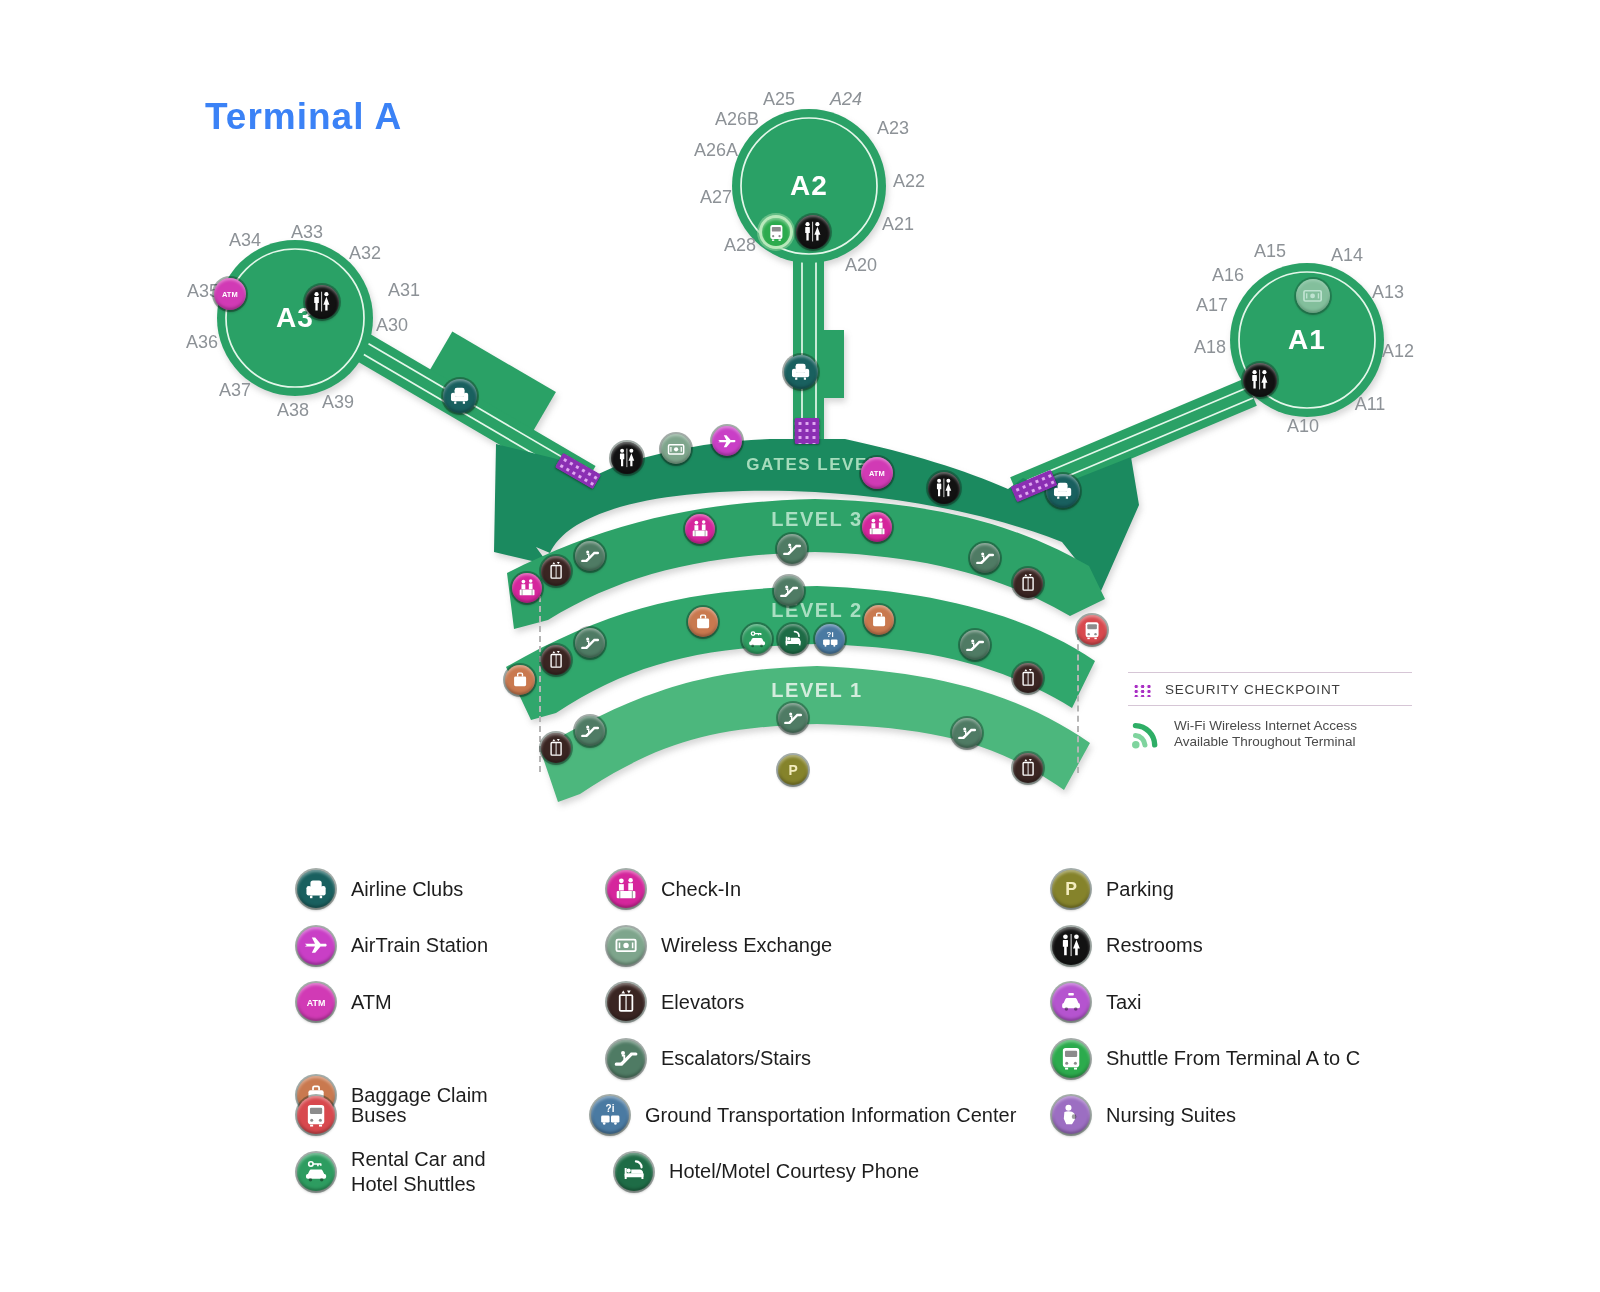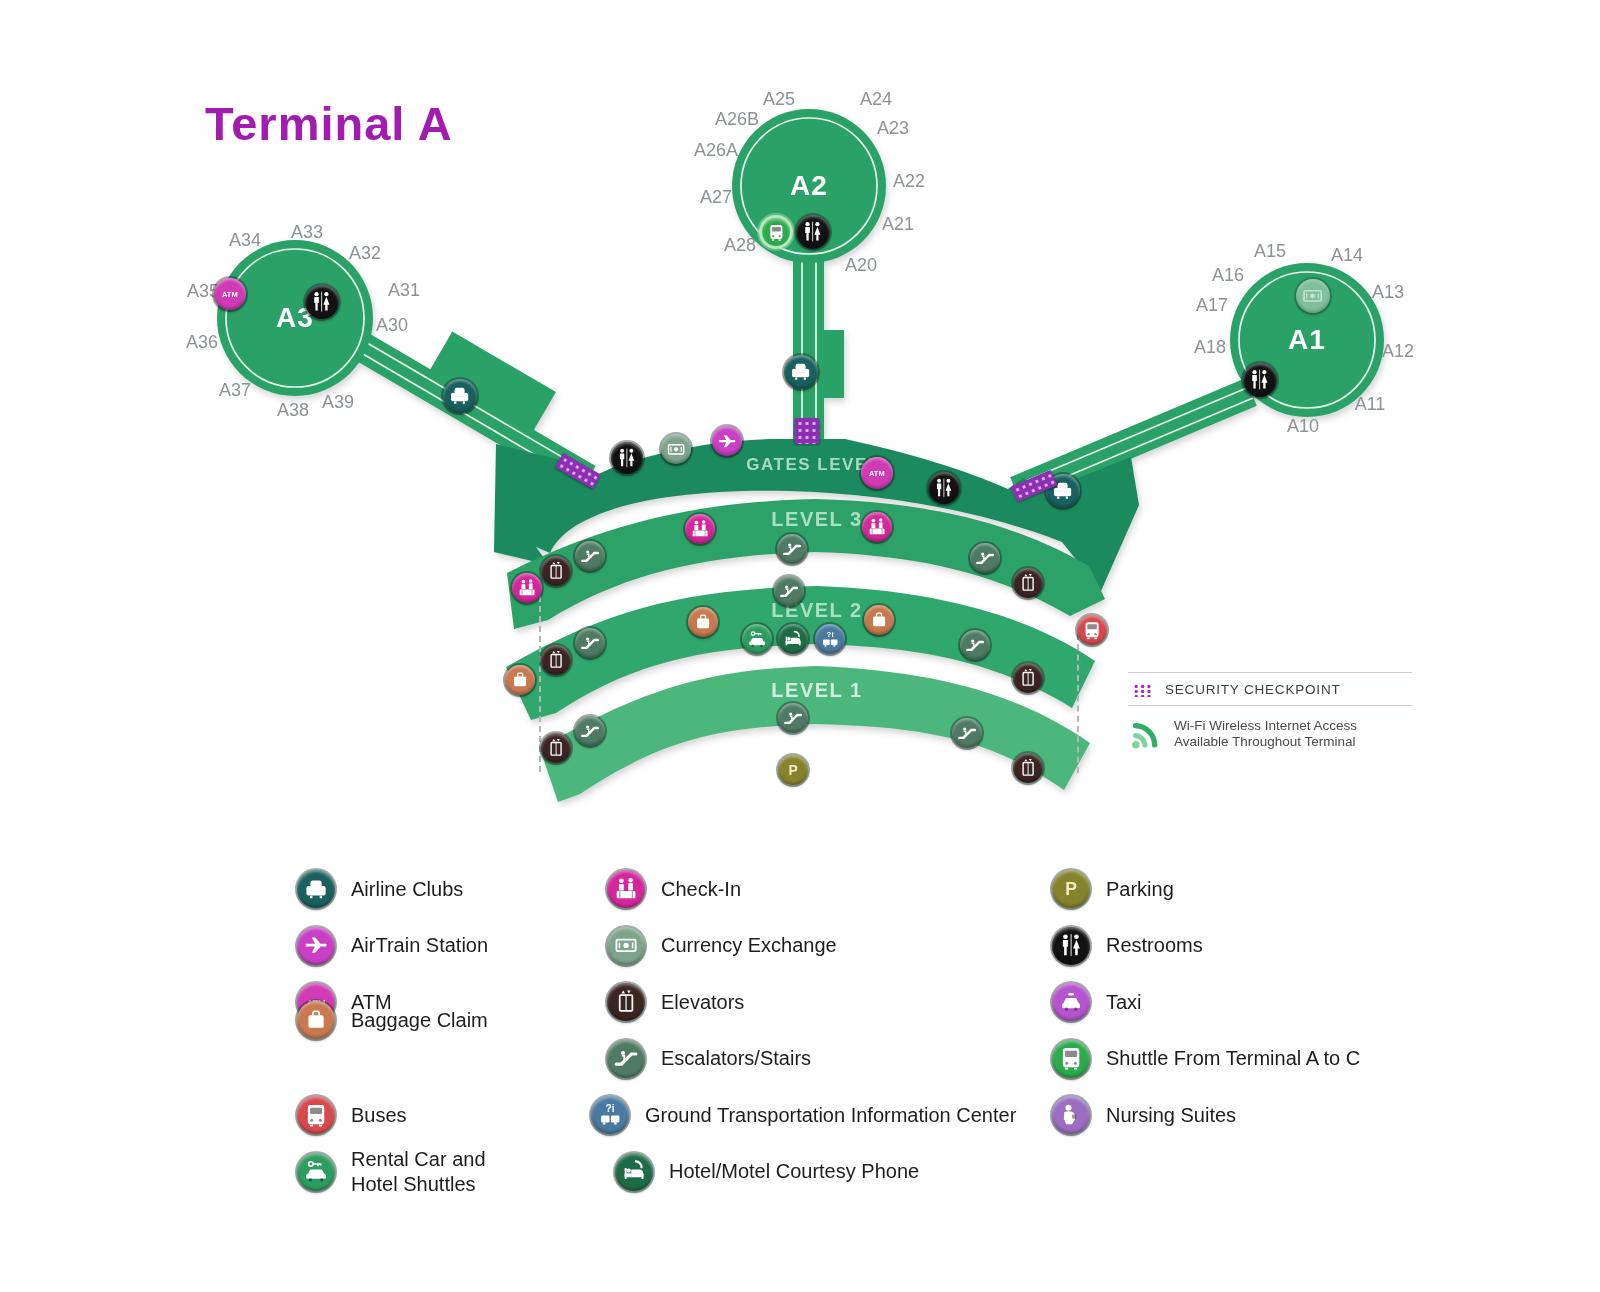--- a/index.html
+++ b/index.html
@@ -1,19 +1,19 @@
 <!DOCTYPE html>
 <html><head>
 <meta charset="utf-8">
 <style>
   html,body{margin:0;padding:0;background:#ffffff;}
   .stage{position:relative;width:1600px;height:1292px;background:#ffffff;overflow:hidden;
          font-family:"Liberation Sans", sans-serif;}
-  .page-title{position:absolute;left:205px;top:96px;margin:0;font-size:47px;font-weight:bold;
-              color:#a21caf;letter-spacing:1px;}
+  .page-title{position:absolute;left:205px;top:96px;margin:0;font-size:37px;font-weight:bold;
+              color:#3b82f6;letter-spacing:1px;}
   svg.base{position:absolute;left:0;top:0;filter:drop-shadow(2px 4px 3px rgba(70,70,70,.22));}
   .overlay{position:absolute;left:0;top:0;width:1600px;height:1292px;}
   .gate-label{position:absolute;transform:translate(-50%,-50%);font-size:18px;color:#8d9297;white-space:nowrap;text-align:right;}
   .concourse-label{position:absolute;transform:translate(-50%,-50%);font-size:28px;font-weight:bold;color:#ffffff;letter-spacing:1px;}
   .level-label{position:absolute;transform:translate(-50%,-50%);font-size:20px;font-weight:bold;
                color:#aadfc2;letter-spacing:1.5px;white-space:nowrap;}
   .level-label.gates{font-size:17px;color:#a6dcbc;}
   .level-label.l1{color:#d3ecdd;}
   .micon{position:absolute;border-radius:50%;display:flex;align-items:center;justify-content:center;
          transform:translate(-50%,-50%);
@@ -113,21 +113,21 @@
       <div class="gate-label" style="left: 365px; top: 253px;">A32</div>
       <div class="gate-label" style="left: 203px; top: 291px;">A35</div>
       <div class="gate-label" style="left: 404px; top: 290px;">A31</div>
       <div class="gate-label" style="left: 392px; top: 325px;">A30</div>
       <div class="gate-label" style="left: 202px; top: 342px;">A36</div>
       <div class="gate-label" style="left: 235px; top: 390px;">A37</div>
       <div class="gate-label" style="left: 293px; top: 410px;">A38</div>
       <div class="gate-label" style="left: 338px; top: 402px;">A39</div>
       <div class="concourse-label" style="left: 809px; top: 186px;">A2</div>
       <div class="gate-label" style="left: 779px; top: 99px;">A25</div>
-      <div class="gate-label" style="left: 876px; top: 99px;">A24</div>
+      <div class="gate-label" style="left: 846px; top: 99px; font-style: italic;">A24</div>
       <div class="gate-label" style="left: 737px; top: 119px;">A26B</div>
       <div class="gate-label" style="left: 893px; top: 128px;">A23</div>
       <div class="gate-label" style="left: 716px; top: 150px;">A26A</div>
       <div class="gate-label" style="left: 909px; top: 181px;">A22</div>
       <div class="gate-label" style="left: 716px; top: 197px;">A27</div>
       <div class="gate-label" style="left: 898px; top: 224px;">A21</div>
       <div class="gate-label" style="left: 740px; top: 245px;">A28</div>
       <div class="gate-label" style="left: 861px; top: 265px;">A20</div>
       <div class="concourse-label" style="left: 1307px; top: 340px;">A1</div>
       <div class="gate-label" style="left: 1270px; top: 251px;">A15</div>
@@ -386,21 +386,21 @@
         <div class="legend-label">AirTrain Station</div>
       </div>
       <div class="legend-item" style="left: 297px; top: 1002px;">
         <div class="micon" style="height: 38px; width: 38px; background: rgb(209, 58, 181);">
           <svg viewBox="0 0 24 24">
             <use href="#sym-atm"></use>
           </svg>
         </div>
         <div class="legend-label">ATM</div>
       </div>
-      <div class="legend-item" style="left: 297px; top: 1020px;">
+      <div class="legend-item" style="left: 297px; top: 1095px;">
         <div class="micon" style="height: 38px; width: 38px; background: rgb(201, 121, 79);">
           <svg viewBox="0 0 24 24">
             <use href="#sym-case"></use>
           </svg>
         </div>
         <div class="legend-label">Baggage Claim</div>
       </div>
       <div class="legend-item" style="left: 297px; top: 1115px;">
         <div class="micon" style="height: 38px; width: 38px; background: rgb(216, 73, 78);">
           <svg viewBox="0 0 24 24">
@@ -425,21 +425,21 @@
           </svg>
         </div>
         <div class="legend-label">Check-In</div>
       </div>
       <div class="legend-item" style="left: 607px; top: 945.5px;">
         <div class="micon" style="height: 38px; width: 38px; background: rgb(126, 165, 140);">
           <svg viewBox="0 0 24 24">
             <use href="#sym-money"></use>
           </svg>
         </div>
-        <div class="legend-label">Currency Exchange</div>
+        <div class="legend-label">Wireless Exchange</div>
       </div>
       <div class="legend-item" style="left: 607px; top: 1002px;">
         <div class="micon" style="height: 38px; width: 38px; background: rgb(58, 37, 34);">
           <svg viewBox="0 0 24 24">
             <use href="#sym-elev"></use>
           </svg>
         </div>
         <div class="legend-label">Elevators</div>
       </div>
       <div class="legend-item" style="left: 607px; top: 1058.5px;">

